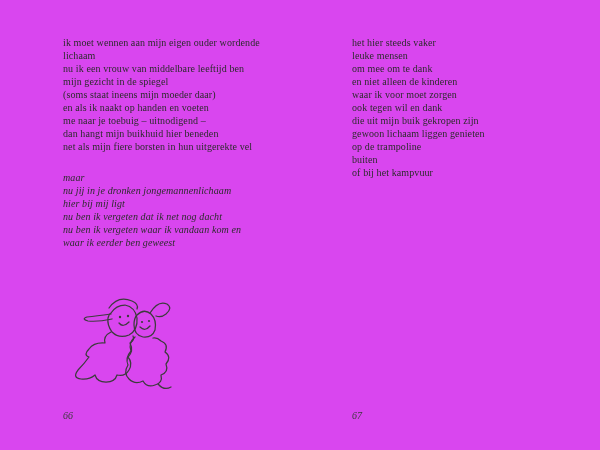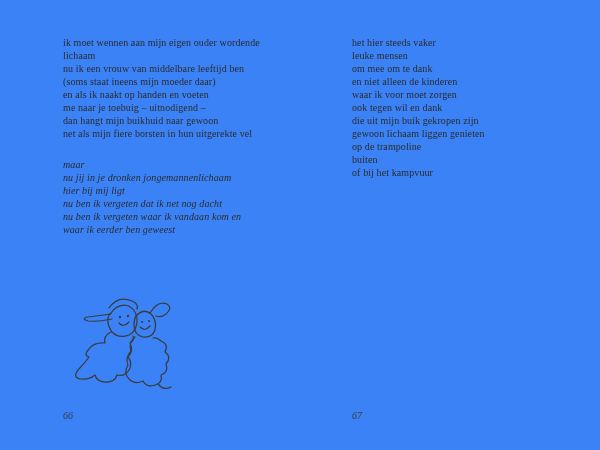--- a/index.html
+++ b/index.html
@@ -5,21 +5,21 @@
   html, body {
     margin: 0;
     padding: 0;
     background: #ffffff;
     font-family: "Liberation Serif", "DejaVu Serif", serif;
   }
   .spread {
     position: relative;
     width: 600px;
     height: 450px;
-    background: #3b82f6;
+    background: #d946ef;
     overflow: hidden;
     color: #2b2b2b;
   }
   .poem {
     position: absolute;
     font-size: 10px;
     line-height: 13px;
     letter-spacing: 0.1px;
     color: #2b2b2b;
   }
@@ -57,24 +57,25 @@
 </head>
 <body>
 
 <div class="spread">
 
   <div class="poem poem-left">
     <div class="stanza">
       <div class="poem-line">ik moet wennen aan mijn eigen ouder wordende</div>
       <div class="poem-line">lichaam</div>
       <div class="poem-line">nu ik een vrouw van middelbare leeftijd ben</div>
+      <div class="poem-line">mijn gezicht in de spiegel</div>
       <div class="poem-line">(soms staat ineens mijn moeder daar)</div>
       <div class="poem-line">en als ik naakt op handen en voeten</div>
       <div class="poem-line">me naar je toebuig – uitnodigend –</div>
-      <div class="poem-line">dan hangt mijn buikhuid naar gewoon</div>
+      <div class="poem-line">dan hangt mijn buikhuid hier beneden</div>
       <div class="poem-line">net als mijn fiere borsten in hun uitgerekte vel</div>
     </div>
     <div class="stanza">
       <div class="poem-line">maar</div>
       <div class="poem-line">nu jij in je dronken jongemannenlichaam</div>
       <div class="poem-line">hier bij mij ligt</div>
       <div class="poem-line">nu ben ik vergeten dat ik net nog dacht</div>
       <div class="poem-line">nu ben ik vergeten waar ik vandaan kom en</div>
       <div class="poem-line">waar ik eerder ben geweest</div>
     </div>

